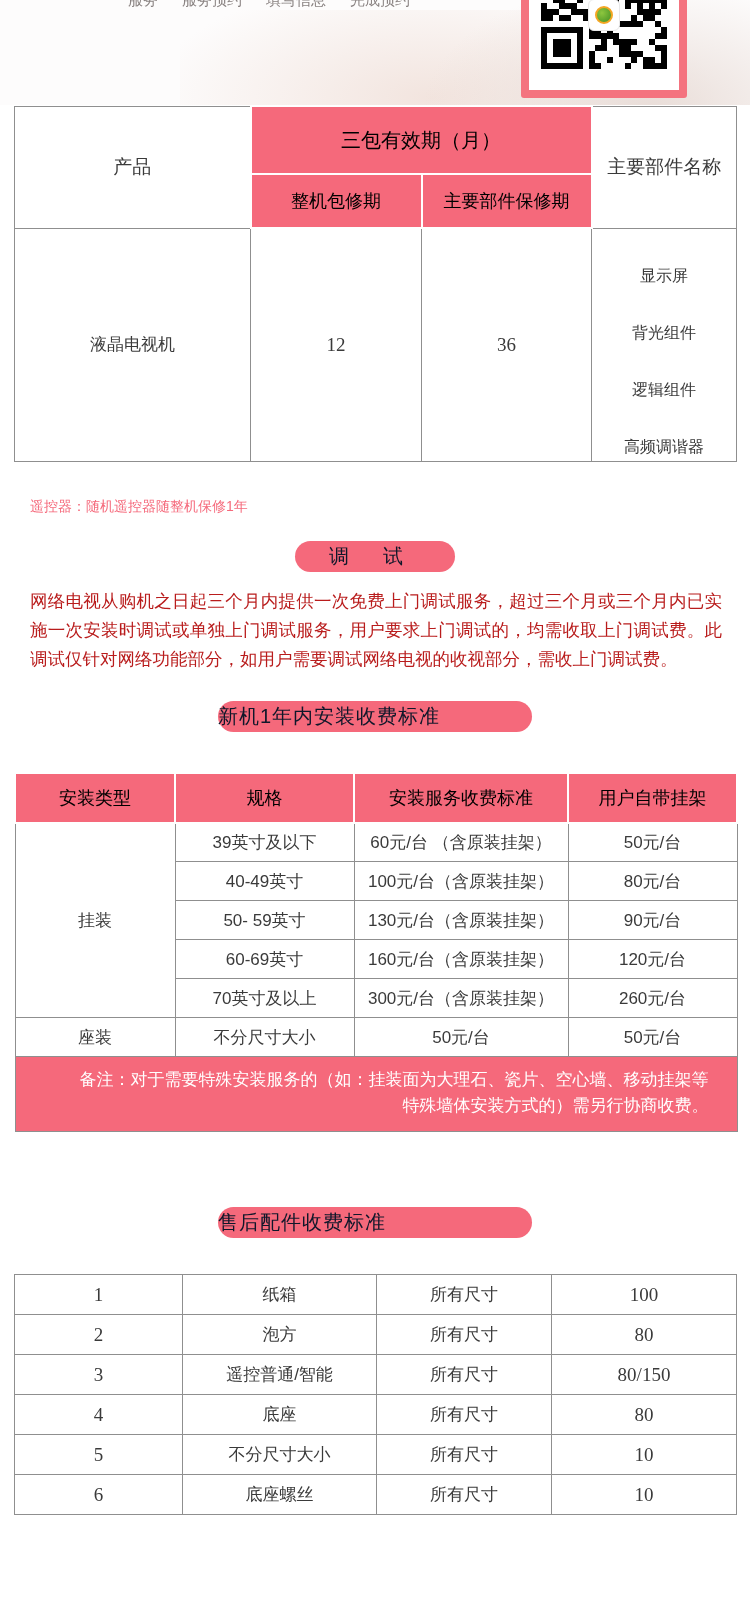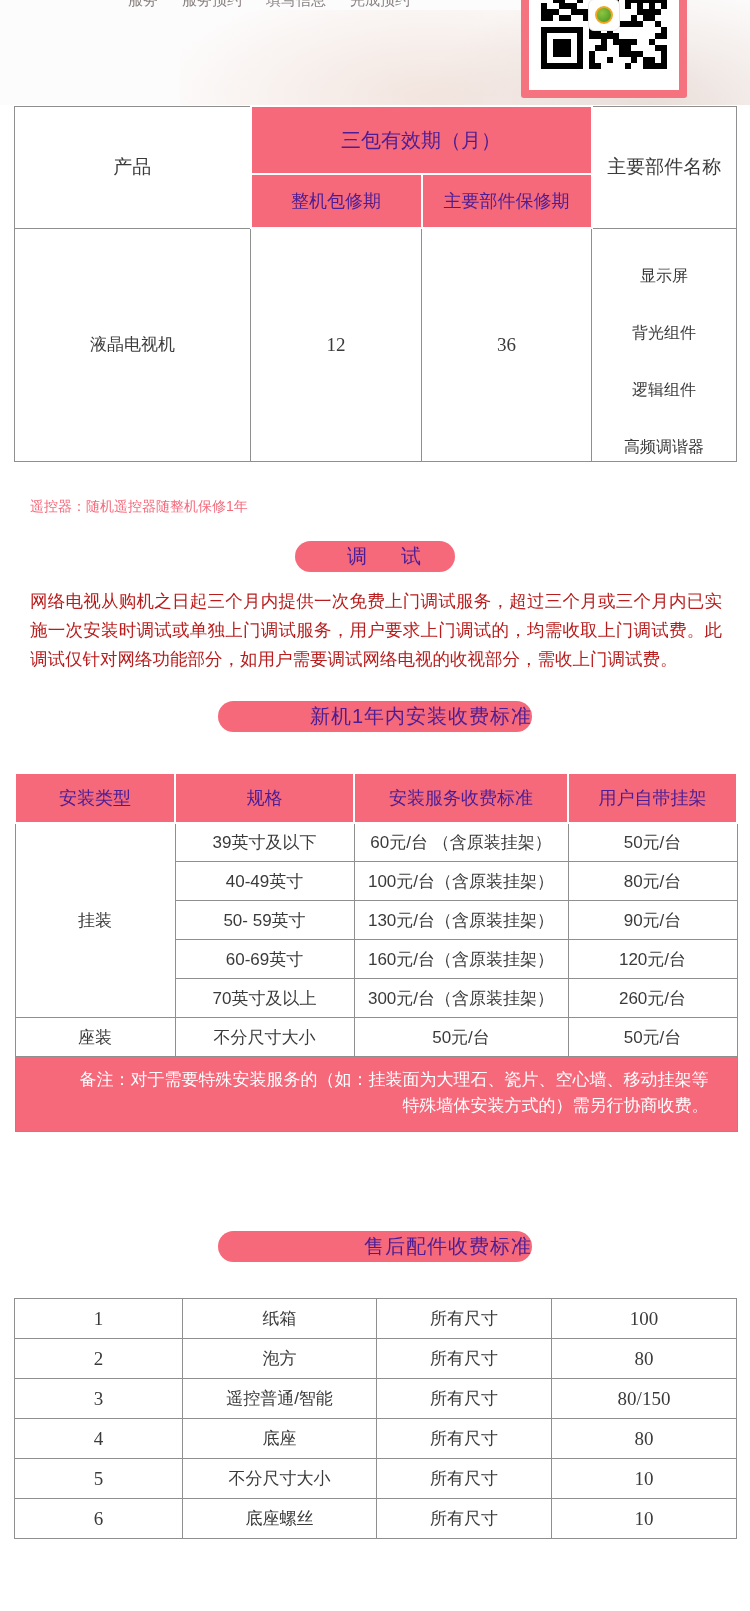--- a/index.html
+++ b/index.html
@@ -20,46 +20,46 @@
     width:30px;height:30px;background:#fff;border-radius:6px;border:1px solid #e8e8e8;
     display:flex;align-items:center;justify-content:center;}
   .qr-logo .leaf{width:18px;height:18px;border-radius:50%;
     background:radial-gradient(circle at 35% 35%, #8dc63f 0%, #5aa02c 70%);
     border:2px solid #f5a623;box-sizing:border-box;}
 
   
   table{border-collapse:collapse;width:722px;margin:0 14px;table-layout:fixed;}
   td{border:1px solid #8f8f8f;text-align:center;vertical-align:middle;
      font-size:17px;color:#3a3a3a;padding:2px 4px;box-sizing:border-box;}
-  td.pink{background:#f5697b;color:#4c1d95;border:2px solid #fff;font-size:18px;}
+  td.pink{background:#f5697b;color:#000000;border:2px solid #fff;font-size:18px;}
   td.num{font-family:"Liberation Serif","DejaVu Serif",serif;font-size:19px;}
   .note-cell{background:#f5697b;color:#fff;border:1px solid #8f8f8f;
      text-align:right;font-size:17px;line-height:26px;padding:10px 28px 12px 48px;}
   .note-cell .l2{padding-left:56px;}
 
   
   .t1 .h1 td{height:68px;}
   .t1 .h2 td{height:54px;}
   .t1 .d1 td{height:106px;}
   .t1 .parts div{line-height:24px;margin-top:33px;}
 
   
-  .pill{background:#f5697b;color:#4c1d95;border-radius:16px;height:31px;line-height:31px;
-    text-align:right;font-size:20px;margin:0 auto;}
+  .pill{background:#f5697b;color:#0f172a;border-radius:16px;height:31px;line-height:31px;
+    text-align:left;font-size:20px;margin:0 auto;}
   .pill-debug{width:160px;letter-spacing:34px;padding-left:34px;box-sizing:border-box;}
   .pill-wide{width:314px;letter-spacing:1px;}
 
   .remote-note{margin:36px 0 0 30px;font-size:14px;color:#f5697b;}
   .para{margin:15px 30px 0 30px;width:692px;font-size:17.5px;line-height:29px;
     color:#b91c1c;text-align:justify;}
 
   .mt-pill1{margin-top:25px;}
   .mt-pill2{margin-top:27px;}
   .mt-t2{margin-top:40px;}
-  .mt-pill3{margin-top:99px;}
+  .mt-pill3{margin-top:75px;}
   .mt-t3{margin-top:36px;}
   .t2 .hd td{height:50px;}
   .t2 .r td{height:39px;}
   .t3 .hd td{height:48px;}
   .t3 .r td{height:40px;}
   .bottom-space{height:68px;}
 </style>
 </head>
 <body>
 

